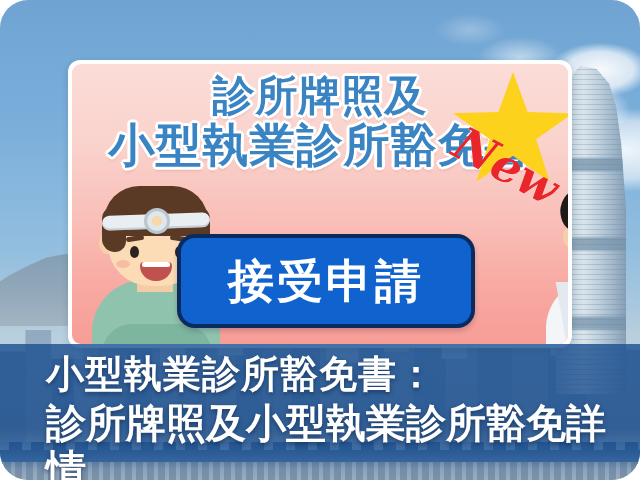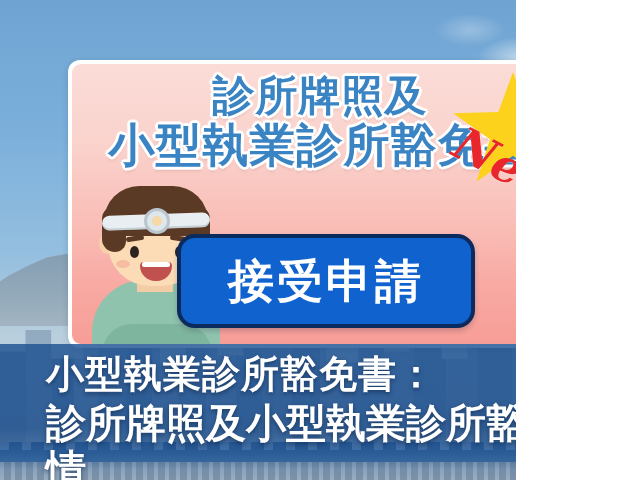--- a/index.html
+++ b/index.html
@@ -2,25 +2,26 @@
 <html><head>
 <meta charset="utf-8">
 <style>
   html, body {
     margin: 0;
     padding: 0;
     background: #ffffff;
   }
   #stage {
     position: relative;
-    width: 516px;
+    width: 640px;
     height: 480px;
     overflow: hidden;
     font-family: "Liberation Sans", "DejaVu Sans", sans-serif;
     user-select: none;
+    border-radius: 28px;
   }
 
   
   .bg-sky {
     position: absolute;
     left: 0; top: 0;
     width: 640px; height: 480px;
     background:
       linear-gradient(to bottom, #6fa3d2 0%, #7cb0db 28%, #93bedf 52%, #a9c8de 64%, #b9cfdd 70%);
   }

